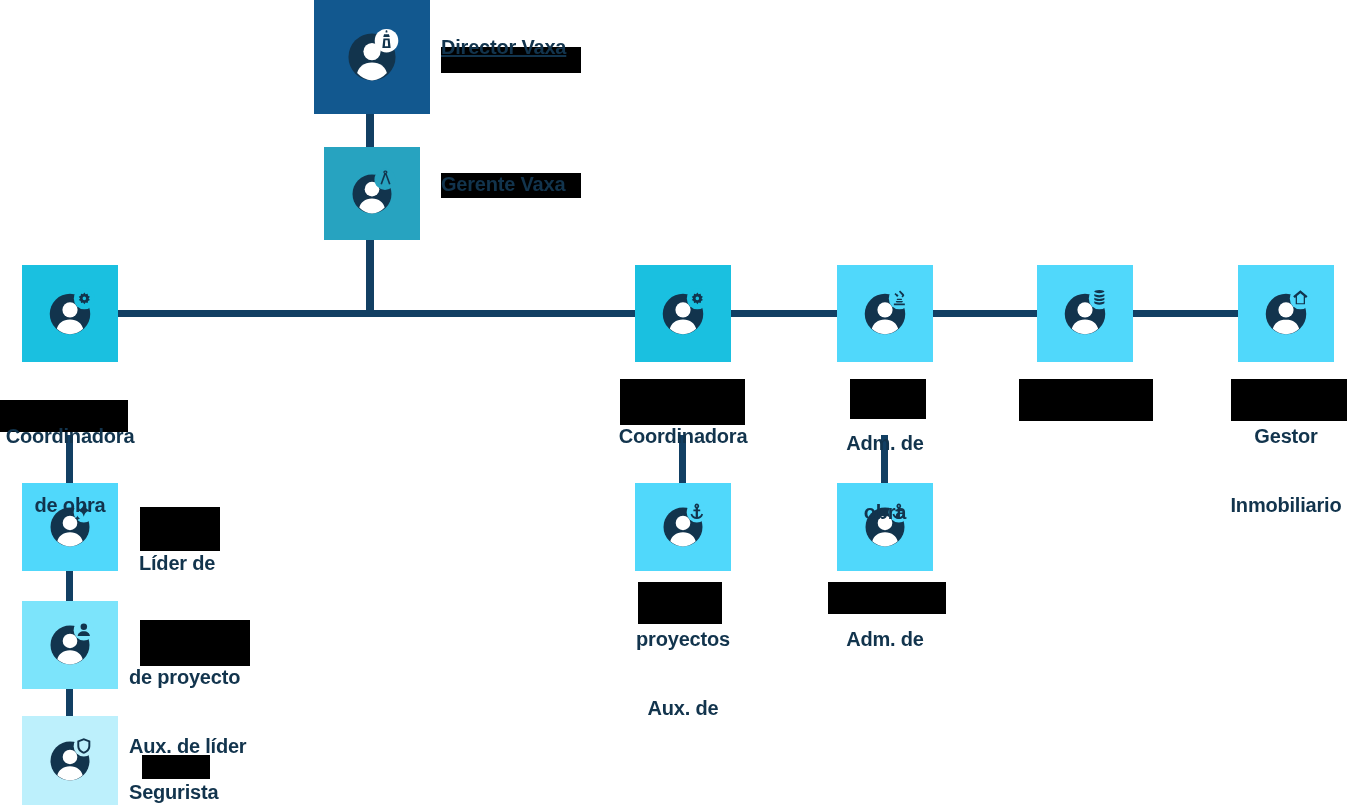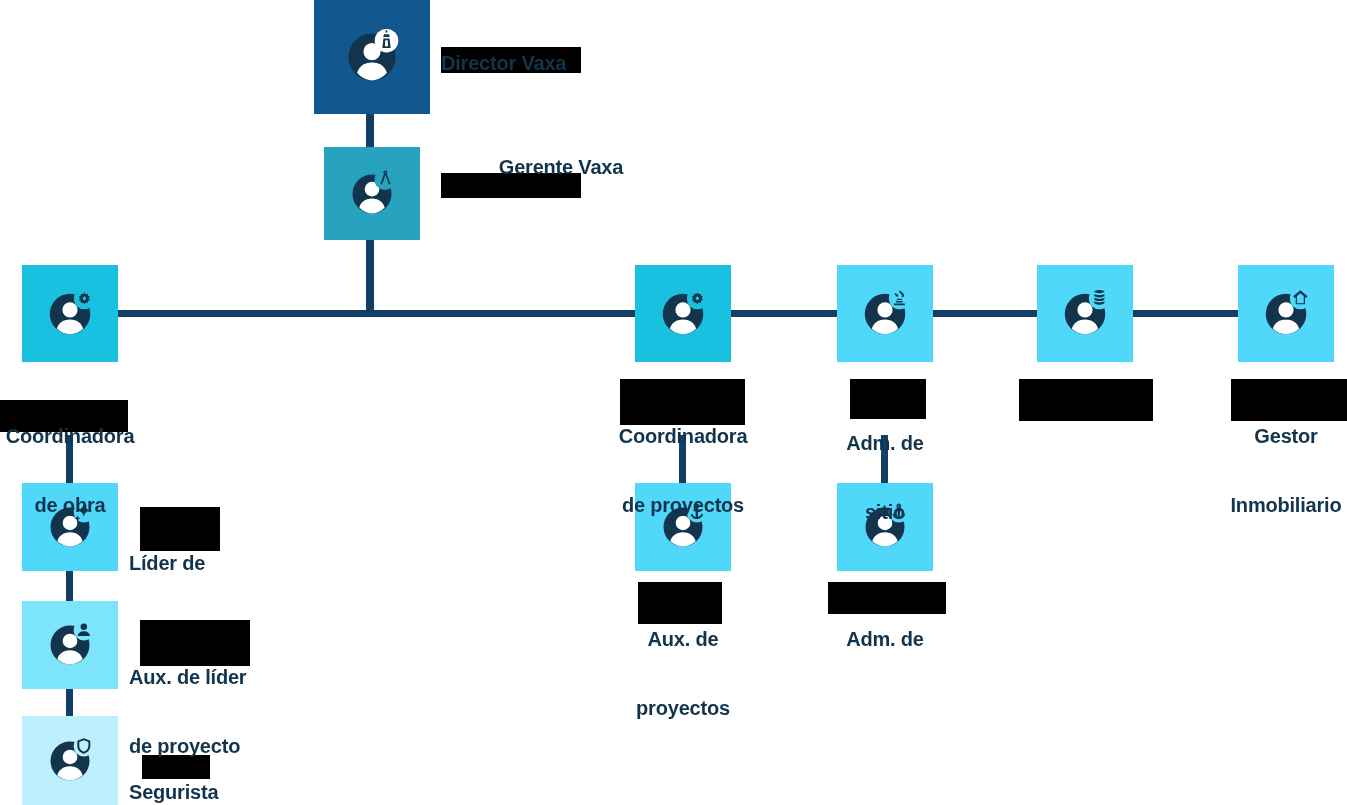--- a/index.html
+++ b/index.html
@@ -93,35 +93,35 @@
       <svg width="58" height="58" viewBox="0 0 64 64">
         <path fill="#12344d" d="M32 6a26 26 0 1 0 0 52 26 26 0 0 0 0-52z"></path>
         <circle cx="32" cy="26" r="9.5" fill="#ffffff"></circle>
         <path fill="#ffffff" d="M32 38c-9 0-15 5.2-16.4 11.6A26 26 0 0 0 32 58a26 26 0 0 0 16.4-8.4C47 43.2 41 38 32 38z"></path>
         <circle cx="48" cy="14" r="13" fill="#ffffff"></circle>
         <path fill="#12344d" d="M47 3.5c0-.6.5-1 1-1s1 .4 1 1v1.6h-2V3.5zM45.3 7h5.4l.9 3h-7.2l.9-3zM44.6 11.5h6.8l1.2 10.5h-9.2l1.2-10.5zm2.1 2-.5 6.5h3.6l-.5-6.5h-2.6z"></path>
       </svg>
     </div>
   </div>
   <div class="hl" style="left:441px; top:47px; width:140px; height:26px;"></div>
-  <div class="label left" style="left:441px; top:52px; width:240px;">Director Vaxa</div>
+  <div class="label left" style="left:441px; top:36px; width:240px;text-decoration:underline;">Director Vaxa</div>
 
   <div class="node" style="left:324px; top:147px; width:96px; height:93px;">
     <div class="tile" style="width:96px; height:93px; background:#27a3c0;">
       <svg width="52" height="52" viewBox="0 0 64 64">
         <path fill="#12344d" d="M32 8a24 24 0 1 0 0 48 24 24 0 0 0 0-48z"></path>
         <circle cx="32" cy="26" r="9" fill="#ffffff"></circle>
         <path fill="#ffffff" d="M32 37.5c-8.5 0-14.2 5-15.6 11A24 24 0 0 0 32 56a24 24 0 0 0 15.6-7.5c-1.4-6-7.1-11-15.6-11z"></path>
         <circle cx="48" cy="14" r="13" fill="#27a3c0"></circle>
         <path fill="#12344d" d="M48 3.2c-1.1 0-2 .9-2 2 0 .7.4 1.4 1 1.7l-4.6 12.7 1.9.7 4.3-11.9 4.3 11.9 1.9-.7L50 6.9c.6-.3 1-1 1-1.7 0-1.1-.9-2-2-2h-1zm0 1.4h.9c.3 0 .6.3.6.6s-.3.6-.6.6h-.9a.6.6 0 0 1 0-1.2z"></path>
       </svg>
     </div>
   </div>
   <div class="hl" style="left:441px; top:173px; width:140px; height:25px;"></div>
-  <div class="label left" style="left:441px; top:156px; width:240px;text-align:center;">Gerente Vaxa</div>
+  <div class="label left" style="left:441px; top:173px; width:240px;">Gerente Vaxa</div>
 
   <div class="node" style="left:22px; top:265px; width:96px; height:97px;">
     <div class="tile" style="width:96px; height:97px; background:#1ac0e0;">
       <svg width="54" height="54" viewBox="0 0 64 64">
         <path fill="#12344d" d="M32 8a24 24 0 1 0 0 48 24 24 0 0 0 0-48z"></path>
         <circle cx="32" cy="27" r="9" fill="#ffffff"></circle>
         <path fill="#ffffff" d="M32 38.5c-8.5 0-14.2 5-15.6 11A24 24 0 0 0 32 56a24 24 0 0 0 15.6-6.5c-1.4-6-7.1-11-15.6-11z"></path>
         <circle cx="49" cy="14" r="12.5" fill="#1ac0e0"></circle>
         <path fill="#12344d" d="M49 6.5l1.5 2 2.4-.6.5 2.5 2.2 1.2-1.6 1.9 1.6 1.9-2.2 1.2-.5 2.5-2.4-.6-1.5 2-1.5-2-2.4.6-.5-2.5-2.2-1.2 1.6-1.9-1.6-1.9 2.2-1.2.5-2.5 2.4.6 1.5-2zm0 4.9a2.1 2.1 0 1 0 0 4.2 2.1 2.1 0 0 0 0-4.2z"></path>
       </svg>
@@ -140,38 +140,37 @@
         <circle cx="32" cy="27" r="9" fill="#ffffff"></circle>
         <path fill="#ffffff" d="M32 38.5c-8.5 0-14.2 5-15.6 11A24 24 0 0 0 32 56a24 24 0 0 0 15.6-6.5c-1.4-6-7.1-11-15.6-11z"></path>
         <circle cx="49" cy="14" r="12.5" fill="#1ac0e0"></circle>
         <path fill="#12344d" d="M49 6.5l1.5 2 2.4-.6.5 2.5 2.2 1.2-1.6 1.9 1.6 1.9-2.2 1.2-.5 2.5-2.4-.6-1.5 2-1.5-2-2.4.6-.5-2.5-2.2-1.2 1.6-1.9-1.6-1.9 2.2-1.2.5-2.5 2.4.6 1.5-2zm0 4.9a2.1 2.1 0 1 0 0 4.2 2.1 2.1 0 0 0 0-4.2z"></path>
       </svg>
     </div>
   </div>
   <div class="hl" style="left:620px; top:379px; width:125px; height:46px;"></div>
   <div class="label center" style="left:583px; top:379px; width:200px;">
     <div>Coordinadora</div>
-    <div>de proyectos</div>
   </div>
 
   <div class="node" style="left:837px; top:265px; width:96px; height:97px;">
     <div class="tile" style="width:96px; height:97px; background:#50d8fb;">
       <svg width="54" height="54" viewBox="0 0 64 64">
         <path fill="#12344d" d="M32 8a24 24 0 1 0 0 48 24 24 0 0 0 0-48z"></path>
         <circle cx="32" cy="27" r="9" fill="#ffffff"></circle>
         <path fill="#ffffff" d="M32 38.5c-8.5 0-14.2 5-15.6 11A24 24 0 0 0 32 56a24 24 0 0 0 15.6-6.5c-1.4-6-7.1-11-15.6-11z"></path>
         <circle cx="49" cy="14" r="12.5" fill="#50d8fb"></circle>
         <path fill="#12344d" d="M42.5 19.5h13v2h-13v-2zm2.2-3h8.6l-1 2h-6.6l-1-2zm1.6-2.6h5.4l.5 1.6h-6.4l.5-1.6zm2.2-8.3 1.4-1.4 4.2 4.2a2 2 0 0 1-.1 3l-1.1 1.1-1.4-1.4 1-1-4-4.5zm-1.9 3.1 1.5 1.5-1.7 1.7-1.5-1.5 1.7-1.7zm-3.4-.2 1.4-1.4 2 2-1.4 1.4-2-2z"></path>
       </svg>
     </div>
   </div>
   <div class="hl" style="left:850px; top:379px; width:76px; height:40px;"></div>
   <div class="label center" style="left:785px; top:386px; width:200px;">
     <div>Adm. de</div>
-    <div>sitio</div>
+    <div>obra</div>
   </div>
 
   <div class="node" style="left:1037px; top:265px; width:96px; height:97px;">
     <div class="tile" style="width:96px; height:97px; background:#50d8fb;">
       <svg width="54" height="54" viewBox="0 0 64 64">
         <path fill="#12344d" d="M32 8a24 24 0 1 0 0 48 24 24 0 0 0 0-48z"></path>
         <circle cx="32" cy="27" r="9" fill="#ffffff"></circle>
         <path fill="#ffffff" d="M32 38.5c-8.5 0-14.2 5-15.6 11A24 24 0 0 0 32 56a24 24 0 0 0 15.6-6.5c-1.4-6-7.1-11-15.6-11z"></path>
         <circle cx="49" cy="14" r="12.5" fill="#50d8fb"></circle>
         <path fill="#12344d" d="M43 5.4c0-1 2.7-1.9 6-1.9s6 .9 6 1.9-2.7 1.9-6 1.9-6-.9-6-1.9zm0 3c1.3.9 3.6 1.4 6 1.4s4.7-.5 6-1.4v2c0 1-2.7 1.9-6 1.9s-6-.9-6-1.9v-2zm0 4.3c1.3.9 3.6 1.4 6 1.4s4.7-.5 6-1.4v2c0 1-2.7 1.9-6 1.9s-6-.9-6-1.9v-2zm0 4.3c1.3.9 3.6 1.4 6 1.4s4.7-.5 6-1.4v2c0 1-2.7 1.9-6 1.9s-6-.9-6-1.9v-2z"></path>
@@ -202,40 +201,40 @@
       <svg width="52" height="52" viewBox="0 0 64 64">
         <path fill="#12344d" d="M32 8a24 24 0 1 0 0 48 24 24 0 0 0 0-48z"></path>
         <circle cx="32" cy="27" r="9" fill="#ffffff"></circle>
         <path fill="#ffffff" d="M32 38.5c-8.5 0-14.2 5-15.6 11A24 24 0 0 0 32 56a24 24 0 0 0 15.6-6.5c-1.4-6-7.1-11-15.6-11z"></path>
         <circle cx="49" cy="14" r="12.5" fill="#50d8fb"></circle>
         <path fill="#12344d" d="M49 3.5c1.2 4.7 3.3 6.8 8 8-4.7 1.2-6.8 3.3-8 8-1.2-4.7-3.3-6.8-8-8 4.7-1.2 6.8-3.3 8-8zm-7.8 14.2c.5 2 1.4 2.9 3.4 3.4-2 .5-2.9 1.4-3.4 3.4-.5-2-1.4-2.9-3.4-3.4 2-.5 2.9-1.4 3.4-3.4z"></path>
       </svg>
     </div>
   </div>
   <div class="hl" style="left:140px; top:507px; width:80px; height:44px;"></div>
-  <div class="label left" style="left:129px; top:506px; width:220px;">
+  <div class="label left" style="left:139px; top:506px; width:220px;">
     <div>Líder de</div>
   </div>
 
   <div class="node" style="left:22px; top:601px; width:96px; height:88px;">
     <div class="tile" style="width:96px; height:88px; background:#7ce4fb;">
       <svg width="52" height="52" viewBox="0 0 64 64">
         <path fill="#12344d" d="M32 8a24 24 0 1 0 0 48 24 24 0 0 0 0-48z"></path>
         <circle cx="32" cy="27" r="9" fill="#ffffff"></circle>
         <path fill="#ffffff" d="M32 38.5c-8.5 0-14.2 5-15.6 11A24 24 0 0 0 32 56a24 24 0 0 0 15.6-6.5c-1.4-6-7.1-11-15.6-11z"></path>
         <circle cx="49" cy="14" r="12.5" fill="#7ce4fb"></circle>
         <circle cx="49" cy="9.5" r="4" fill="#12344d"></circle>
         <path fill="#12344d" d="M49 15c-4.2 0-7.5 2.6-7.5 5.8h15c0-3.2-3.3-5.8-7.5-5.8z"></path>
       </svg>
     </div>
   </div>
   <div class="hl" style="left:140px; top:620px; width:110px; height:46px;"></div>
   <div class="label left" style="left:129px; top:620px; width:240px;">
+    <div>de proyecto</div>
     <div>Aux. de líder</div>
-    <div>de proyecto</div>
   </div>
 
   <div class="node" style="left:22px; top:716px; width:96px; height:89px;">
     <div class="tile" style="width:96px; height:89px; background:#bdf0fc;">
       <svg width="52" height="52" viewBox="0 0 64 64">
         <path fill="#12344d" d="M32 8a24 24 0 1 0 0 48 24 24 0 0 0 0-48z"></path>
         <circle cx="32" cy="27" r="9" fill="#ffffff"></circle>
         <path fill="#ffffff" d="M32 38.5c-8.5 0-14.2 5-15.6 11A24 24 0 0 0 32 56a24 24 0 0 0 15.6-6.5c-1.4-6-7.1-11-15.6-11z"></path>
         <circle cx="49" cy="14" r="12.5" fill="#bdf0fc"></circle>
         <path fill="#12344d" d="M49 4 41 7v6.6c0 4.6 3.3 8.3 8 9.4 4.7-1.1 8-4.8 8-9.4V7l-8-3zm0 2.6 5.6 2.1v4.9c0 3.2-2.2 5.9-5.6 6.9-3.4-1-5.6-3.7-5.6-6.9V8.7L49 6.6z"></path>
@@ -254,22 +253,22 @@
         <path fill="#12344d" d="M32 8a24 24 0 1 0 0 48 24 24 0 0 0 0-48z"></path>
         <circle cx="32" cy="27" r="9" fill="#ffffff"></circle>
         <path fill="#ffffff" d="M32 38.5c-8.5 0-14.2 5-15.6 11A24 24 0 0 0 32 56a24 24 0 0 0 15.6-6.5c-1.4-6-7.1-11-15.6-11z"></path>
         <circle cx="49" cy="14" r="12.5" fill="#50d8fb"></circle>
         <path fill="#12344d" d="M49 3.2a3 3 0 0 0-1.4 5.6v1.6h-2.8v2.2h2.8v7.2c-2.1-.5-3.7-2.1-4.2-4.1l-2.1.5c.8 3.5 3.9 6 7.7 6s6.9-2.5 7.7-6l-2.1-.5c-.5 2-2.1 3.6-4.2 4.1v-7.2h2.8v-2.2h-2.8V8.8A3 3 0 0 0 49 3.2zm0 2.1a.9.9 0 1 1 0 1.8.9.9 0 0 1 0-1.8z"></path>
       </svg>
     </div>
   </div>
   <div class="hl" style="left:638px; top:582px; width:84px; height:42px;"></div>
   <div class="label center" style="left:583px; top:582px; width:200px;">
+    <div>proyectos</div>
     <div>Aux. de</div>
-    <div>proyectos</div>
   </div>
 
   <div class="node" style="left:837px; top:483px; width:96px; height:88px;">
     <div class="tile" style="width:96px; height:88px; background:#50d8fb;">
       <svg width="52" height="52" viewBox="0 0 64 64">
         <path fill="#12344d" d="M32 8a24 24 0 1 0 0 48 24 24 0 0 0 0-48z"></path>
         <circle cx="32" cy="27" r="9" fill="#ffffff"></circle>
         <path fill="#ffffff" d="M32 38.5c-8.5 0-14.2 5-15.6 11A24 24 0 0 0 32 56a24 24 0 0 0 15.6-6.5c-1.4-6-7.1-11-15.6-11z"></path>
         <circle cx="49" cy="14" r="12.5" fill="#50d8fb"></circle>
         <path fill="#12344d" d="M49 3.2a3 3 0 0 0-1.4 5.6v1.6h-2.8v2.2h2.8v7.2c-2.1-.5-3.7-2.1-4.2-4.1l-2.1.5c.8 3.5 3.9 6 7.7 6s6.9-2.5 7.7-6l-2.1-.5c-.5 2-2.1 3.6-4.2 4.1v-7.2h2.8v-2.2h-2.8V8.8A3 3 0 0 0 49 3.2zm0 2.1a.9.9 0 1 1 0 1.8.9.9 0 0 1 0-1.8z"></path>

